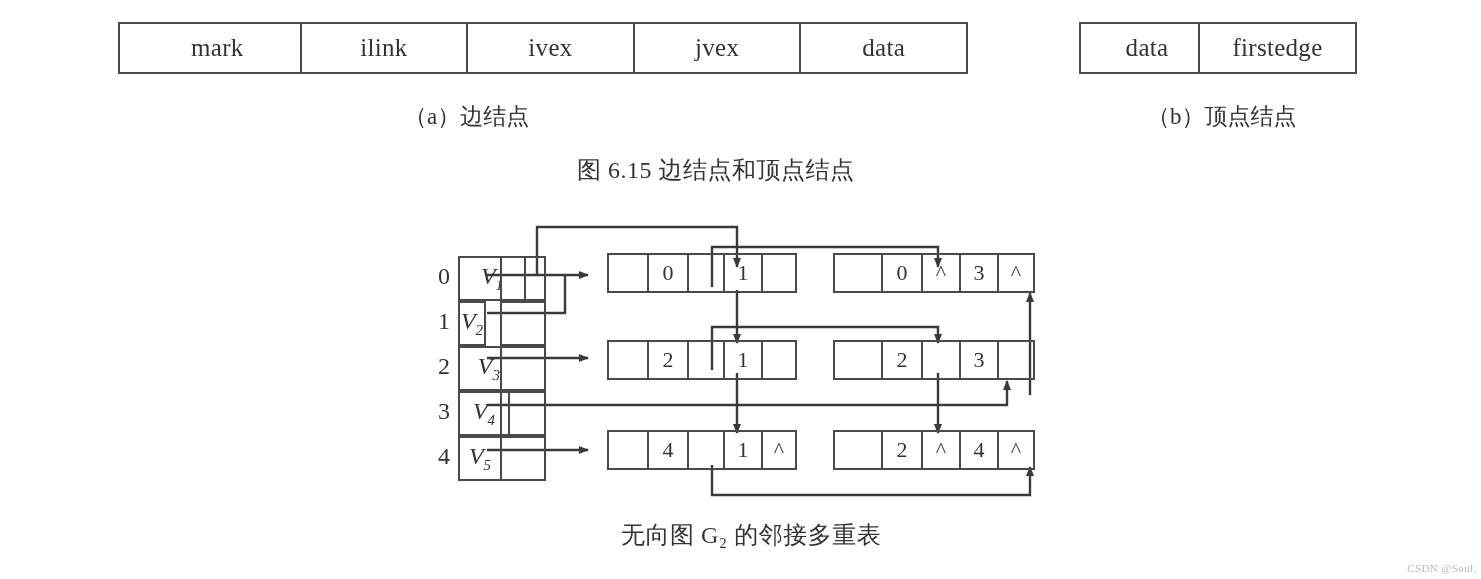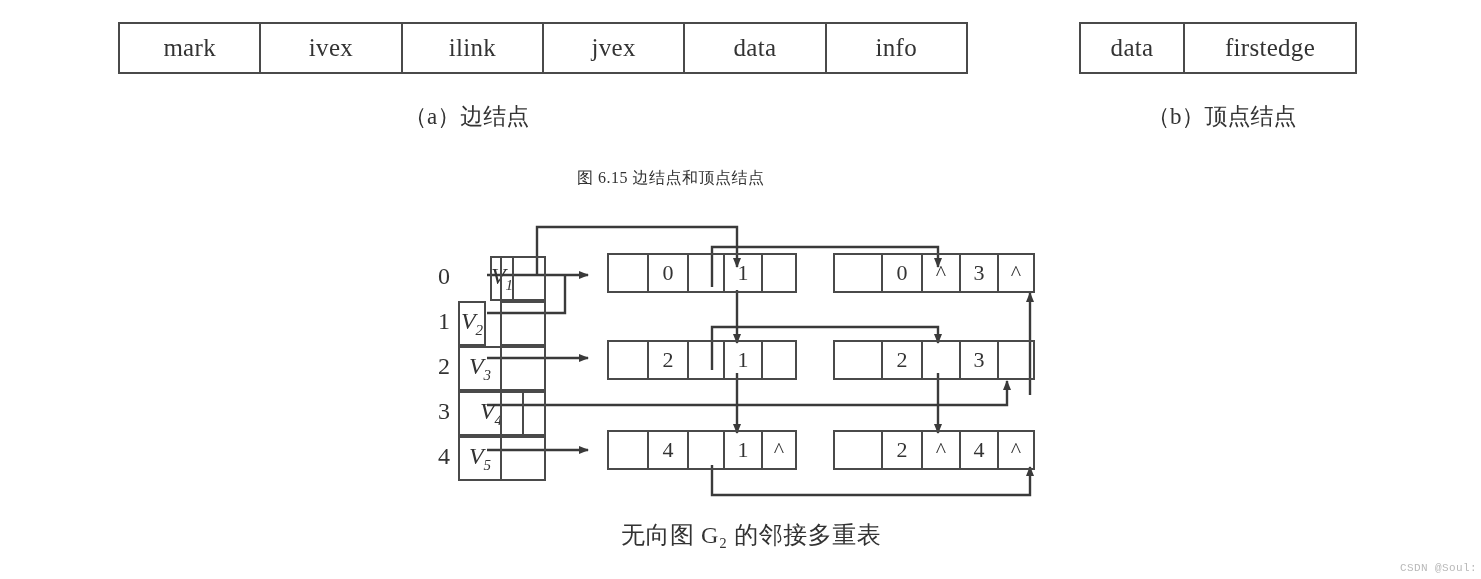--- a/index.html
+++ b/index.html
@@ -13,20 +13,21 @@
   }
   .stage{position:absolute;left:0;top:0;width:1481px;height:579px;}
 
   
   .fmt-table{
     position:absolute;
     display:flex;
     border:2px solid #4a4a4a;
     background:#fff;
     box-sizing:border-box;
+    padding-left:15px;
   }
   .fmt-cell{
     border-right:2px solid #4a4a4a;
     box-sizing:border-box;
     display:flex;align-items:center;justify-content:center;
     font-size:25px;
     letter-spacing:.3px;
     color:#333;
   }
   .fmt-cell:last-child{border-right:none;}
@@ -40,27 +41,27 @@
 
   .sub-caption{
     position:absolute;
     font-size:23px;
     color:#333;
     white-space:nowrap;
     font-family:"Liberation Serif","DejaVu Serif",serif;
   }
   #caption-a{left:404px;top:101px;}
   #caption-b{left:1147px;top:101px;}
-  #figure-caption{left:577px;top:168px;font-size:16px;letter-spacing:.5px;}
+  #figure-caption{left:577px;top:154px;font-size:24px;letter-spacing:.5px;}
   #diagram-caption{left:621px;top:519px;font-size:24px;letter-spacing:.5px;}
 
   #watermark{
     position:absolute;right:4px;bottom:5px;
     font-size:11px;color:#b9b9b9;
-    font-family:Liberation Mono, monospace;
+    font-family:Liberation Serif, serif;
     letter-spacing:.4px;
   }
 
   
   #main-diagram{position:absolute;left:0;top:215px;width:1481px;height:300px;}
   #diagram-svg{position:absolute;left:0;top:0;}
 
   .vcell{
     position:absolute;
     border:2px solid #4a4a4a;
@@ -94,25 +95,24 @@
   }
   .ecell:last-child{border-right:none;}
 </style>
 </head>
 <body>
 
 <div class="stage">
 
   <div class="fmt-table" id="edge-node-format">
     <div class="fmt-cell">mark</div>
+    <div class="fmt-cell">ilink</div>
     <div class="fmt-cell">ivex</div>
-    <div class="fmt-cell">ilink</div>
     <div class="fmt-cell">jvex</div>
     <div class="fmt-cell">data</div>
-    <div class="fmt-cell">info</div>
   </div>
 
   <div class="fmt-table" id="vertex-node-format">
     <div class="fmt-cell">data</div>
     <div class="fmt-cell">firstedge</div>
   </div>
 
   <div class="sub-caption" id="caption-a">（a）边结点</div>
   <div class="sub-caption" id="caption-b">（b）顶点结点</div>
   <div class="sub-caption" id="figure-caption">图 6.15   边结点和顶点结点</div>
@@ -152,39 +152,39 @@
         <path d="M1030,180 L1030,78" marker-end="url(#arrД)"></path>
 
         <path d="M712,250 L712,280 L1030,280 L1030,252" marker-end="url(#arrД)"></path>
 
       </g>
     </svg>
 
     <div>
 
       <div class="vindex" style="left:432px;top:48px;height:26px;">0</div>
-      <div class="vcell" style="left:458px;top:41px;width:24px;height:45px;margin-left:32px;">
+      <div class="vcell" style="left:458px;top:41px;width:68px;height:45px;">
         <span class="vdata">V<sub>1</sub></span>
       </div>
       <div class="vcell" style="left:500px;top:41px;width:46px;height:45px;"></div>
 
       <div class="vindex" style="left:432px;top:93px;height:26px;">1</div>
       <div class="vcell" style="left:458px;top:86px;width:28px;height:45px;">
         <span class="vdata">V<sub>2</sub></span>
       </div>
       <div class="vcell" style="left:500px;top:86px;width:46px;height:45px;"></div>
 
       <div class="vindex" style="left:432px;top:138px;height:26px;">2</div>
-      <div class="vcell" style="left:458px;top:131px;width:44px;height:45px;">
+      <div class="vcell" style="left:458px;top:131px;width:44px;height:45px;justify-content:flex-end;">
         <span class="vdata">V<sub>3</sub></span>
       </div>
       <div class="vcell" style="left:500px;top:131px;width:46px;height:45px;"></div>
 
       <div class="vindex" style="left:432px;top:183px;height:26px;">3</div>
-      <div class="vcell" style="left:458px;top:176px;width:66px;height:45px;">
+      <div class="vcell" style="left:458px;top:176px;width:52px;height:45px;">
         <span class="vdata">V<sub>4</sub></span>
       </div>
       <div class="vcell" style="left:500px;top:176px;width:46px;height:45px;"></div>
 
       <div class="vindex" style="left:432px;top:228px;height:26px;">4</div>
       <div class="vcell" style="left:458px;top:221px;width:44px;height:45px;">
         <span class="vdata">V<sub>5</sub></span>
       </div>
       <div class="vcell" style="left:500px;top:221px;width:46px;height:45px;"></div>
     </div>

